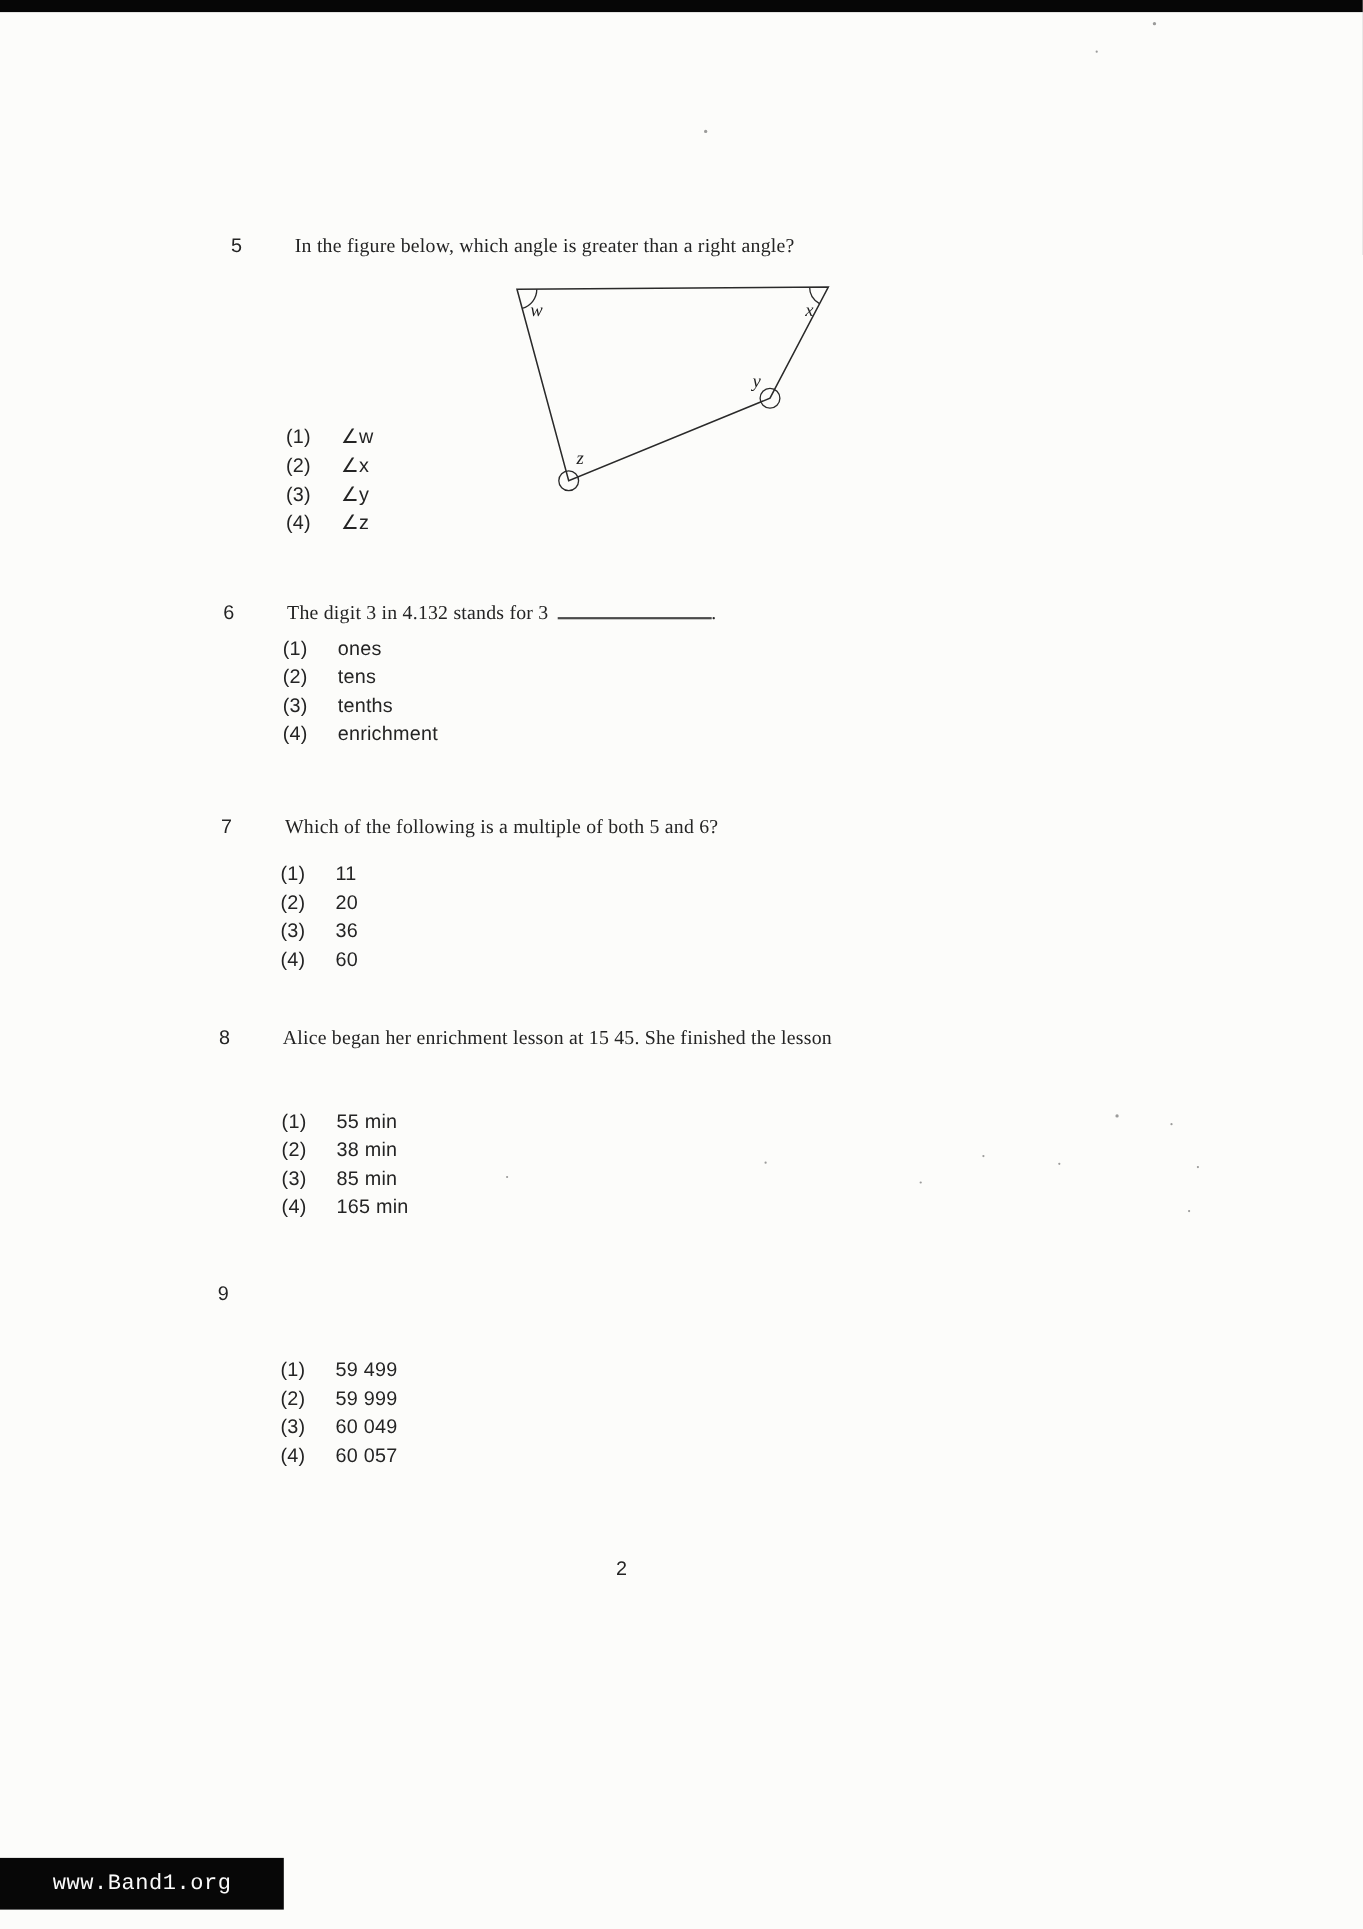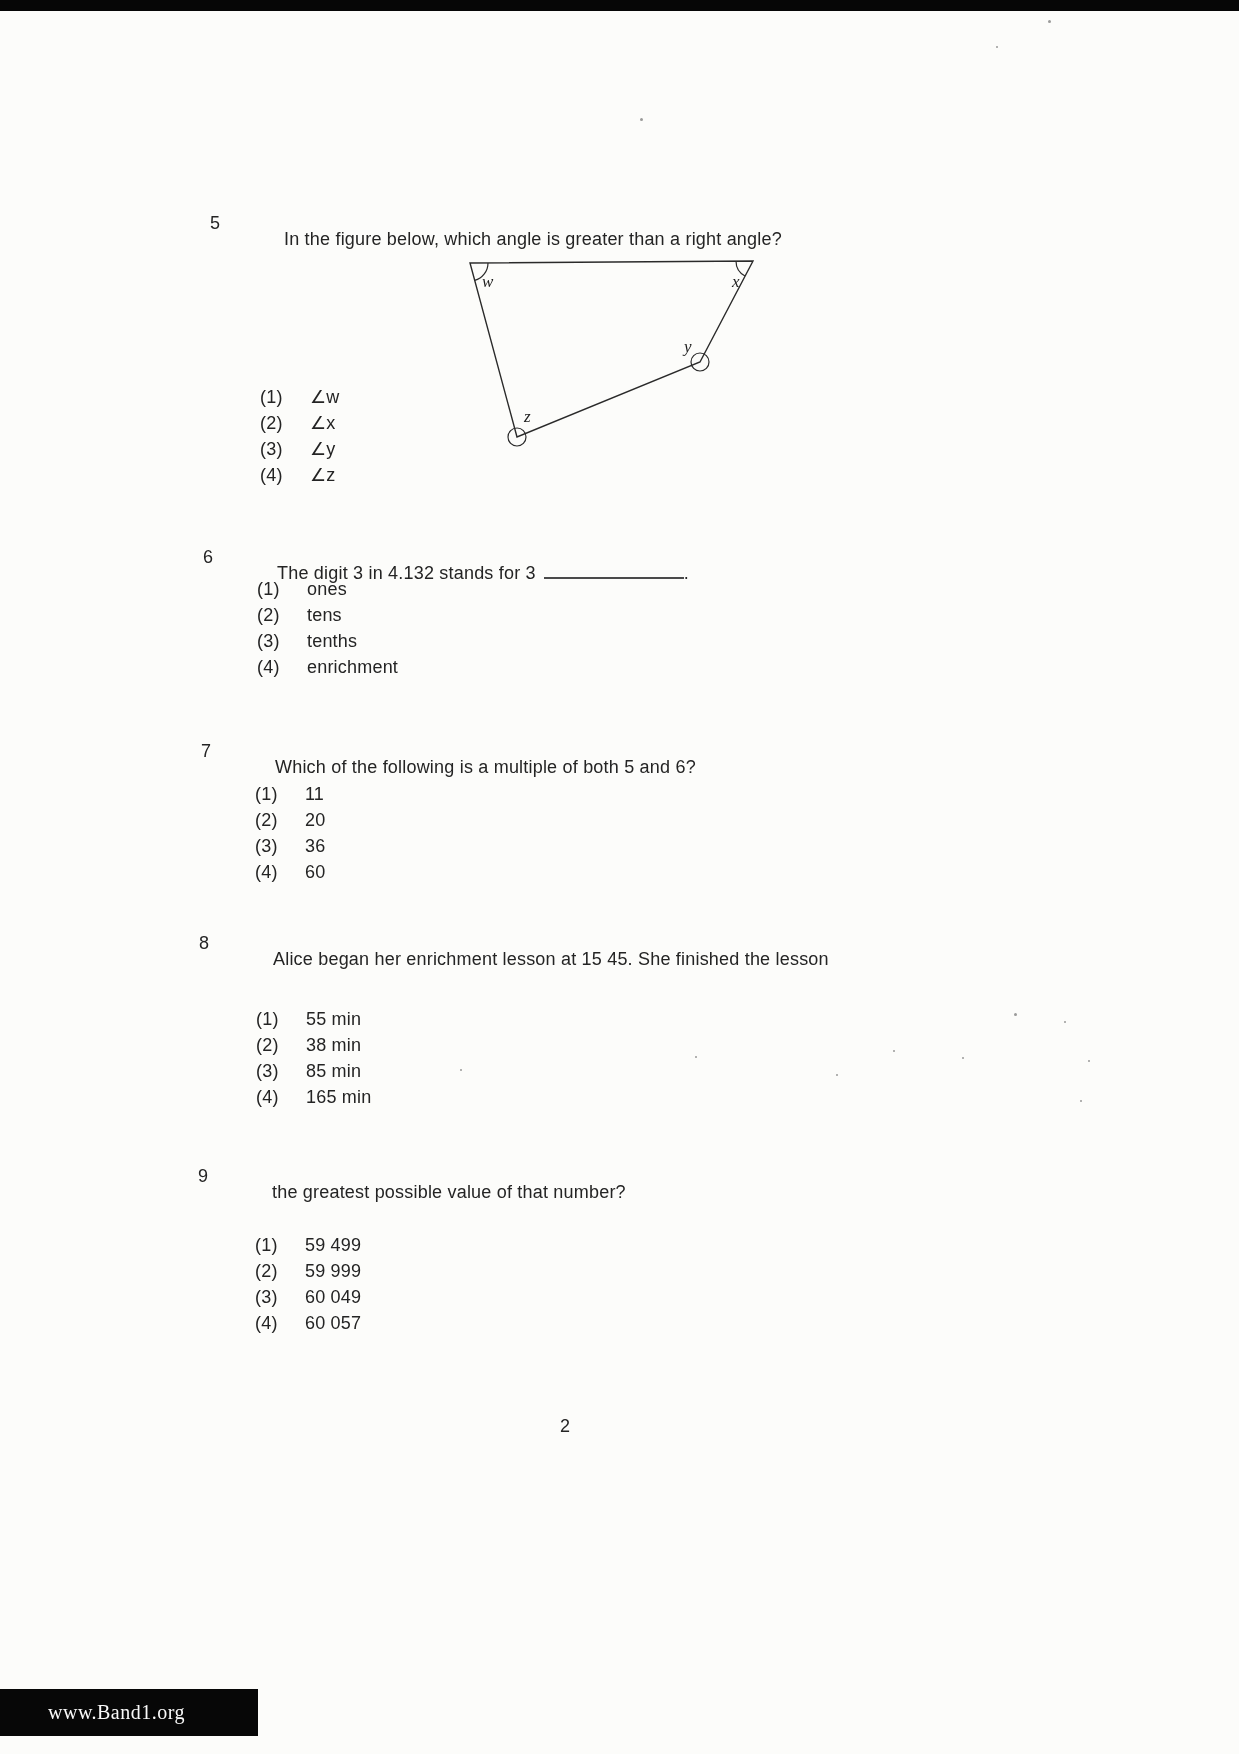--- a/index.html
+++ b/index.html
@@ -21,21 +21,21 @@
   .q {
     position: absolute;
     display: flex;
     align-items: flex-start;
     font-size: 18px;
     line-height: 27px;
     letter-spacing: 0.2px;
   }
   .qnum { flex: 0 0 58px; width: 58px; }
   .qtext { max-width: 700px; }
-  .qtext p { margin: 16px; }
+  .qtext p { margin: 0; font-family: Liberation Serif, serif; }
   .opts {
     position: absolute;
     list-style: none;
     margin: 0; padding: 0;
     font-size: 18px;
     letter-spacing: 0.2px;
   }
   .opts li { display: flex; height: 26px; align-items: center; }
   .olab { flex: 0 0 50px; width: 50px; }
   .blank {
@@ -58,21 +58,21 @@
     top: 1416px; left: 0; width: 1130px;
     text-align: center;
     font-size: 18px;
   }
   .wm {
     position: absolute;
     left: 0; top: 1689px;
     width: 258px; height: 47px;
     background: #070707;
     color: #fafafa;
-    font-family: Liberation Serif, serif;
+    font-family: Liberation Mono, monospace;
     font-size: 20px;
     display: flex;
     align-items: center;
     padding-left: 48px;
     box-sizing: border-box;
     letter-spacing: 0.5px;
   }
   .speck {
     position: absolute;
     background: #4a4a4a;
@@ -199,21 +199,20 @@
     </li>
     <li>
       <span class="olab">(4)</span>
       <span class="oval">165 min</span>
     </li>
   </ul>
 
   <div class="q" style="top:1163px; left:198px;">
     <span class="qnum">9</span>
     <span class="qtext">
-      <p>the greatest possible value of that number?</p>
     </span>
   </div>
 
   <ul class="opts" style="top:1232px; left:255px;">
     <li>
       <span class="olab">(1)</span>
       <span class="oval">59 499</span>
     </li>
     <li>
       <span class="olab">(2)</span>

